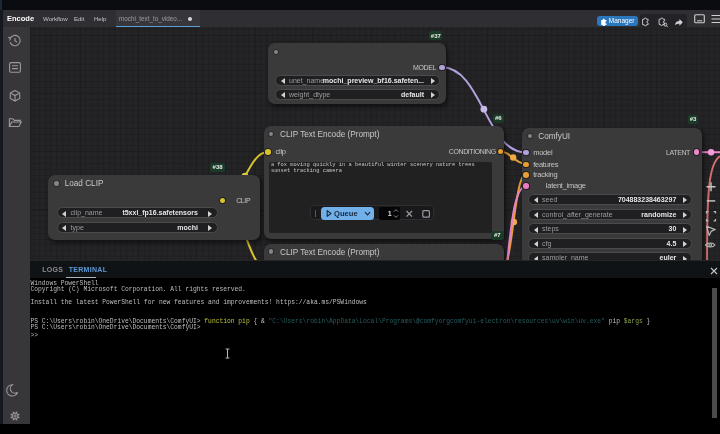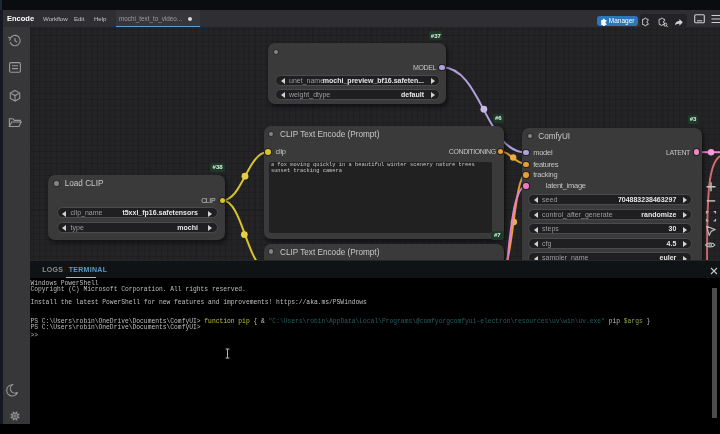--- a/index.html
+++ b/index.html
@@ -88,21 +88,21 @@
  <div class="pill" style="left:7px;top:45.2px;width:165px">
   <span class="la"></span>
         <span class="plbl">weight_dtype</span>
         <span class="pval">default</span>
         <span class="ra"></span>
       </div>
 </div>
 <div class="sdot" style="left:439px;top:64.6px;background:#b2a0dd;z-index:5"></div>
 <div class="badge" style="left:429.2px;top:30.5px;width:13.3px;height:9.8px;line-height:10px">#37</div>
 
-<div class="node" style="left:48.2px;top:174.9px;width:177px;height:64.8px">
+<div class="node" style="left:48.2px;top:174.9px;width:212px;height:64.8px">
  <div class="ndot" style="top:6.5px"></div>
       <div class="ntitle">Load CLIP</div>
  <div class="slotr" style="right:10px;top:21.9px">CLIP</div>
  <div class="pill" style="left:8.4px;top:32.3px;width:161.3px">
   <span class="la"></span>
         <span class="plbl">clip_name</span>
         <span class="pval" style="right:19px">t5xxl_fp16.safetensors</span>
         <span class="ra"></span>
       </div>
  <div class="pill" style="left:8.4px;top:46.8px;width:161.3px">
@@ -172,20 +172,41 @@
         <span class="ra"></span>
       </div>
 </div>
 <div class="sdot" style="left:523.1px;top:149.6px;background:#b2a0dd;z-index:5"></div>
 <div class="sdot" style="left:523.1px;top:161.7px;background:#e79e33;z-index:5"></div>
 <div class="sdot" style="left:523.1px;top:172px;background:#e79e33;z-index:5"></div>
 <div class="sdot" style="left:523.1px;top:183.2px;background:#ee78c2;z-index:5"></div>
 <div class="sdot" style="left:693.8px;top:149.3px;background:#ee87cb;z-index:5"></div>
 <div class="badge" style="left:687.8px;top:114.8px;width:10.4px;height:9px;line-height:9.2px">#3</div>
 
+<div id="qbar">
+ <div style="position:absolute;left:4.5px;top:4px;width:1px;height:7px;background:#58585c"></div>
+ <div id="qbtn">
+  <svg width="52" height="13" viewBox="0 0 52 13" style="position:absolute;left:0;top:0">
+   <path d="M6.2 3.6 L10 6.5 L6.2 9.4 Z" fill="none" stroke="#17293d" stroke-width="1.1" stroke-linejoin="round"></path>
+   <text x="13" y="9.2" font-family="Liberation Sans" font-size="7.6" font-weight="bold" fill="#17293d">Queue</text>
+   <path d="M44 5.2 L46.5 7.8 L49 5.2" stroke="#17293d" stroke-width="1.2" fill="none"></path>
+  </svg>
+ </div>
+ <div style="position:absolute;left:68px;top:1.8px;width:21.5px;height:13px;background:#050507;border-radius:2px">
+  <span style="position:absolute;left:9px;top:0;line-height:13px;font-size:7px;color:#ddd;font-weight:bold">1</span>
+  <svg width="8" height="13" viewBox="0 0 8 13" style="position:absolute;right:0;top:0">
+   <path d="M2 4.6 L4 2.6 L6 4.6" stroke="#8a8a8e" stroke-width="1" fill="none"></path>
+   <path d="M2 8.4 L4 10.4 L6 8.4" stroke="#8a8a8e" stroke-width="1" fill="none"></path>
+  </svg>
+ </div>
+ <svg width="40" height="15.6" viewBox="0 0 40 15.6" style="position:absolute;right:-2px;top:0">
+  <path d="M11.5 5 L17 10.6 M17 5 L11.5 10.6" stroke="#9a9a9e" stroke-width="1.3"></path>
+  <rect x="27.8" y="4.6" width="6.6" height="6.6" rx="1" stroke="#9a9a9e" stroke-width="1.2" fill="none"></rect>
+ </svg>
+</div>
 
 <svg class="abs" style="left:700px;top:175px;z-index:8" width="20" height="85.4" viewBox="0 0 20 85.4">
  <path d="M11 7.2 L11 16.2 M6.5 11.7 L15.5 11.7" stroke="#c8c8c8" stroke-width="1.4"></path>
  <path d="M6.8 25.9 L15.2 25.9" stroke="#c8c8c8" stroke-width="1.4"></path>
  <g stroke="#bbb" stroke-width="1.15" fill="none">
   <path d="M6.5 38.6 L6.5 36.7 8.4 36.7 M13.6 36.7 15.5 36.7 15.5 38.6 M15.5 44 15.5 45.9 13.6 45.9 M8.4 45.9 6.5 45.9 6.5 44"></path>
  </g>
  <path d="M6.6 51.3 L15.2 54.6 L11.1 56.4 L9.2 60.4 Z" stroke="#bbb" stroke-width="1.15" fill="none" stroke-linejoin="round"></path>
  <g stroke="#bbb" stroke-width="1.05" fill="none">
   <path d="M5.4 70 C7.2 67.4 13.2 67.4 15 70 C13.2 72.6 7.2 72.6 5.4 70 Z"></path>

